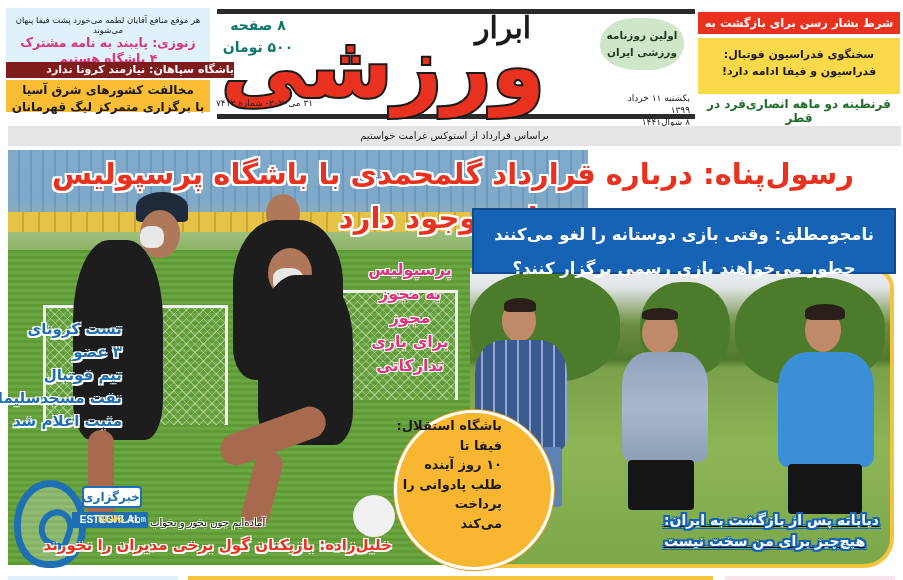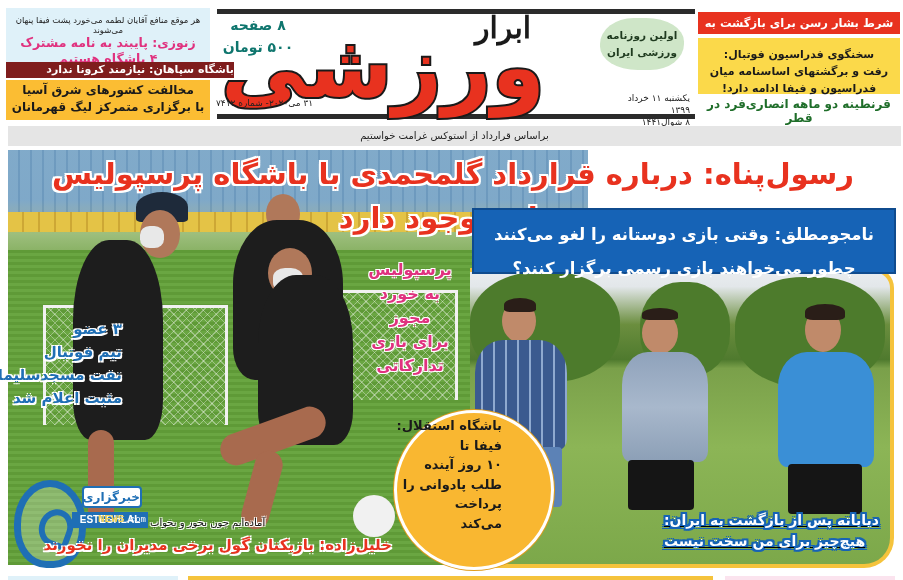--- a/index.html
+++ b/index.html
@@ -32,21 +32,21 @@
 
   .date-box { position: absolute; left: 606px; top: 92px; width: 84px; direction: rtl; text-align: right; }
   .date-box div { font-size: 9px; color: #222; line-height: 12px; }
 
   
   .l-blue { position: absolute; left: 6px; top: 8px; width: 204px; height: 54px; background: #dff1f9; direction: rtl; text-align: center; }
   .l-blue .kicker { font-size: 8.5px; color: #222; margin-top: 7px; }
   .l-blue .hl { font-size: 12.5px; font-weight: bold; color: #e0327f; line-height: 16px; }
   .l-bar { position: absolute; left: 6px; top: 62px; width: 228px; height: 16px; background: #7f1d1d;
     color: #fff; font-size: 11px; font-weight: bold; text-align: right; line-height: 16px; direction: rtl; }
-  .l-yellow { position: absolute; left: 6px; top: 80px; width: 204px; height: 40px; background: #fbbd33;
+  .l-yellow { position: absolute; left: 6px; top: 80px; width: 204px; height: 32px; background: #fbbd33;
     direction: rtl; text-align: center; padding-top: 2px; }
   .l-yellow div { font-size: 12px; font-weight: bold; color: #1a1a1a; line-height: 17px; }
 
   
   .r-red { position: absolute; left: 698px; top: 12px; width: 202px; height: 22px; background: #e8321f;
     color: #fff; font-size: 11.5px; font-weight: bold; line-height: 22px; text-align: center; direction: rtl; }
   .r-yellow { position: absolute; left: 698px; top: 38px; width: 202px; height: 56px; background: #fbd94a;
     direction: rtl; text-align: center; padding-top: 8px; }
   .r-yellow div { font-size: 11px; font-weight: bold; color: #1a1a1a; line-height: 17px; }
   .r-green { position: absolute; left: 698px; top: 97px; width: 202px; font-size: 12px; font-weight: bold;
@@ -164,21 +164,20 @@
 </div>
 <div class="l-bar">باشگاه سپاهان: نیازمند کرونا ندارد</div>
 <div class="l-yellow">
   <div>مخالفت کشورهای شرق آسیا</div>
   <div>با برگزاری متمرکز لیگ قهرمانان</div>
 </div>
 
 <div class="r-red">شرط بشار رسن برای بازگشت به ایران</div>
 <div class="r-yellow">
   <div>سخنگوی فدراسیون فوتبال:</div>
-  <div>رفت و برگشتهای اساسنامه میان</div>
   <div>فدراسیون و فیفا ادامه دارد!</div>
 </div>
 <div class="r-green">قرنطینه دو ماهه انصاری‌فرد در قطر</div>
 
 <div class="strap">براساس قرارداد از استوکس غرامت خواستیم</div>
 
 <div class="photo-left">
   <div class="stands"></div>
   <div class="seats-y"></div>
   <div class="grass"></div>
@@ -199,27 +198,28 @@
   <div class="player" style="left:250px; top:125px; width:95px; height:170px;"></div>
   <div class="leg" style="left:210px; top:270px; width:110px; height:32px; transform:rotate(-20deg);"></div>
   <div class="leg" style="left:240px; top:300px; width:28px; height:80px; transform:rotate(15deg);"></div>
   <div class="head" style="left:345px; top:345px; width:42px; height:42px; background:#f1f1f1;"></div>
 </div>
 
 <div class="headline">رسول‌پناه: درباره قرارداد گلمحمدی با باشگاه پرسپولیس شائبه وجود دارد</div>
 
 <div class="pink-text">
   <div>پرسپولیس</div>
-  <div>به خورد</div>
+  <div>به مجوز</div>
   <div>مجوز</div>
   <div>برای بازی</div>
   <div>تدارکاتی</div>
 </div>
 
 <div class="blue-text">
+  <div>تست کرونای</div>
   <div>۳ عضو</div>
   <div>تیم فوتبال</div>
   <div>نفت مسجدسلیمان</div>
   <div>مثبت اعلام شد</div>
 </div>
 
 <div class="wm-circle"></div>
 <div class="wm-top">خبرگزاری</div>
 <div class="wm-mid">ESTEGHLAL</div>
 <div class="wm-bot">

